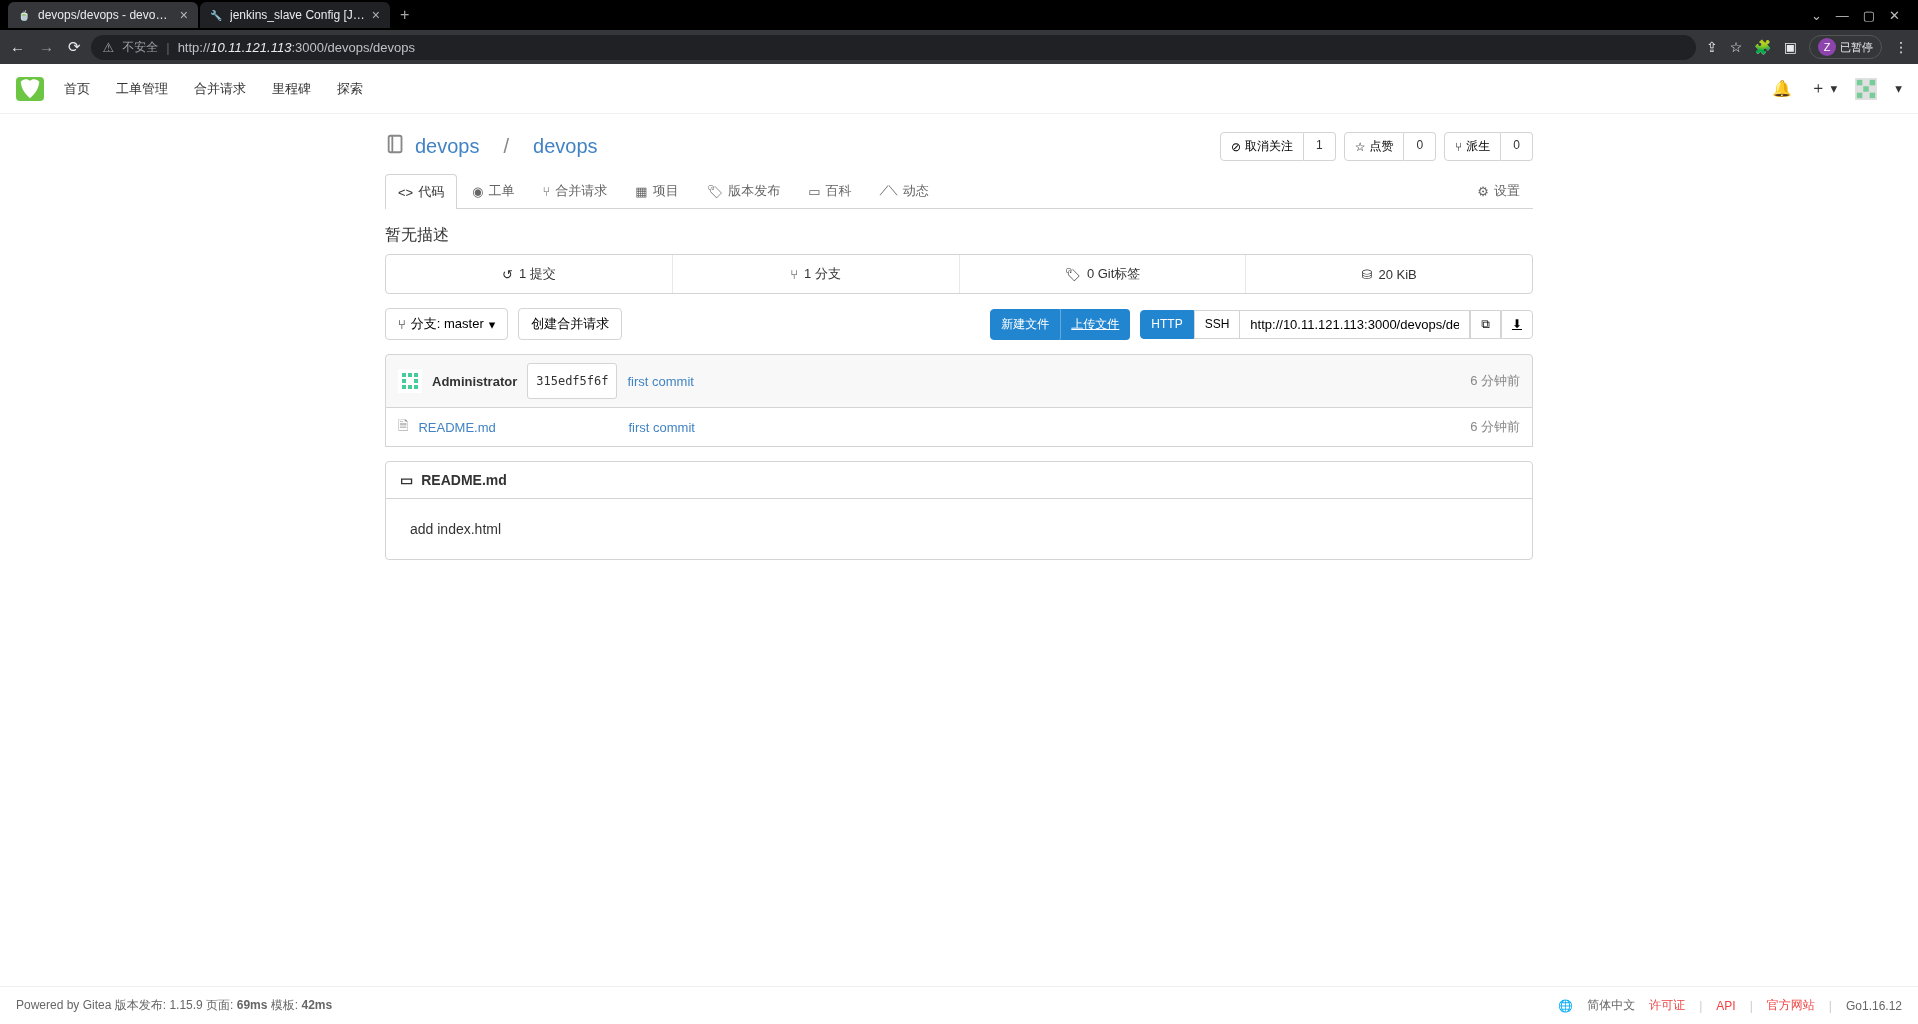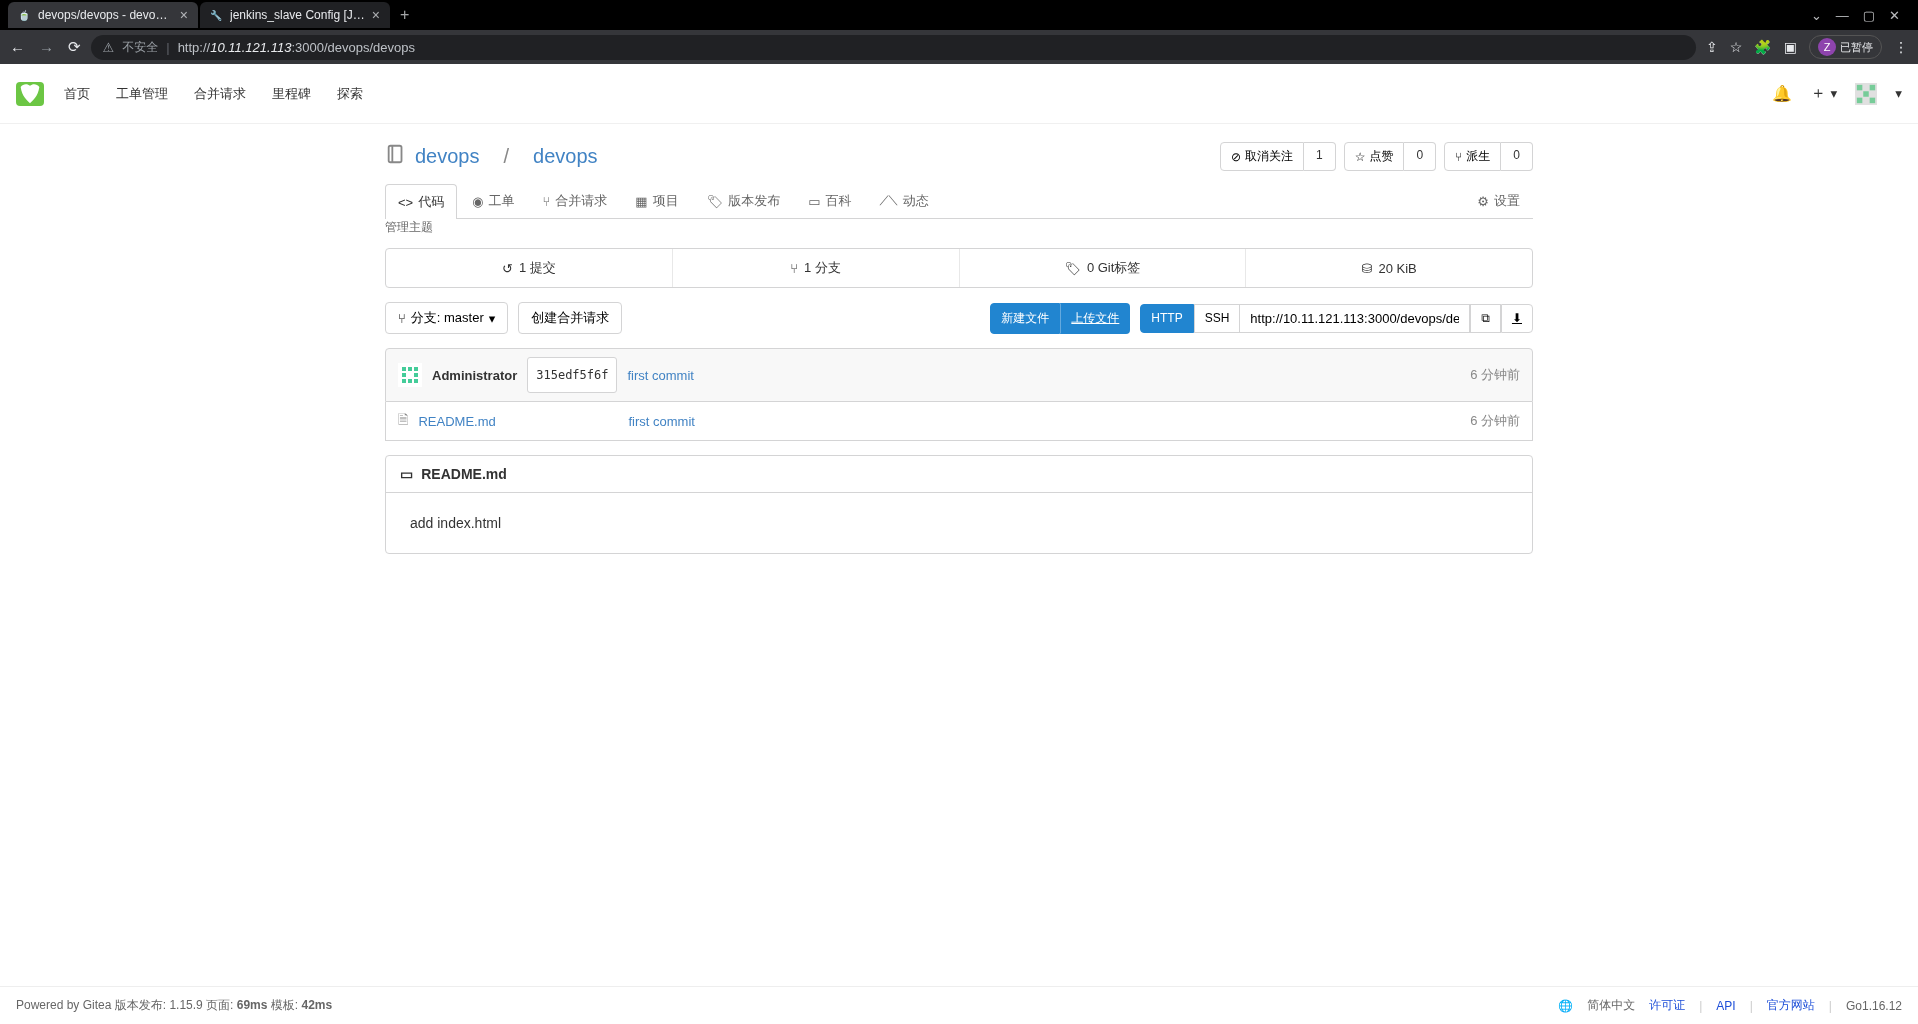--- a/index.html
+++ b/index.html
@@ -22,21 +22,21 @@
 .nav-btns .enabled { color: #e8eaed; }
 .url-container { flex: 1; display: flex; align-items: center; background: #202124; border-radius: 14px; padding: 4px 12px; gap: 8px; font-size: 13px; color: #9aa0a6; }
 .url-insecure { font-size: 12px; }
 .url-text { color: #bdc1c6; }
 .url-text .host { color: #e8eaed; font-style: italic; }
 .addr-right { display: flex; align-items: center; gap: 12px; font-size: 14px; }
 .profile-badge { background: #8e44ad; color: #fff; width: 18px; height: 18px; border-radius: 50%; display: inline-flex; align-items: center; justify-content: center; font-size: 11px; }
 .pause-badge { display: flex; align-items: center; gap: 4px; border: 1px solid #555; border-radius: 12px; padding: 2px 8px; font-size: 11px; }
 
 
-.gitea-header { display: flex; align-items: center; height: 60px; padding: 0 16px; border-bottom: 1px solid #f0f0f0; background: #fff; text-align: right; }
+.gitea-header { display: flex; align-items: center; height: 50px; padding: 0 16px; border-bottom: 1px solid #f0f0f0; background: #fff; text-align: right; }
 .gitea-logo { width: 28px; height: 24px; background: #6cc644; border-radius: 4px; margin-right: 20px; display: inline-flex; align-items: center; justify-content: center; color: #fff; }
 .gitea-nav { display: flex; gap: 26px; font-size: 13px; }
 .gitea-nav-item { color: #333; cursor: pointer; }
 .gitea-header-right { margin-left: auto; display: flex; align-items: center; gap: 18px; font-size: 16px; }
 .avatar-small { width: 22px; height: 22px; display: inline-block; background: #e0e0e0; transform: rotate(0deg); }
 .avatar-small svg { width: 100%; height: 100%; }
 
 
 .container { max-width: 1180px; margin: 0 auto; padding: 0 16px; }
 .repo-header { padding: 18px 0 0; }
@@ -93,21 +93,21 @@
 .file-time { margin-left: auto; color: #888; }
 
 
 .readme-box { border: 1px solid #d4d4d5; border-radius: 4px; margin-top: 14px; }
 .readme-header { display: flex; align-items: center; gap: 8px; padding: 10px 14px; border-bottom: 1px solid #d4d4d5; font-size: 14px; font-weight: 600; }
 .readme-body { padding: 22px 24px; font-size: 14px; }
 
 
 .footer { border-top: 1px solid #eee; padding: 10px 16px; font-size: 12px; color: #666; display: flex; align-items: center; position: fixed; bottom: 0; left: 0; right: 0; background: #fff; }
 .footer-right { margin-left: auto; display: flex; gap: 14px; align-items: center; }
-.footer-right a { color: #1d4ed8; text-decoration: none; }
+.footer-right a { color: #ef4444; text-decoration: none; }
 .footer-sep { color: #ccc; }
 a { cursor: pointer; }
 </style>
 </head>
 <body>
 
 <div class="browser-chrome">
   <div class="tab-bar">
     <div class="tab active">
       <span class="tab-favicon">🍵</span>
@@ -253,21 +253,21 @@
         <span>⟋⟍</span>
         <span>动态</span>
       </div>
       <div class="repo-tab repo-tab-right">
         <span>⚙</span>
         <span>设置</span>
       </div>
     </div>
   </div>
 
-  <div class="repo-topic-manage">管理主题</div>
+  <div class="repo-desc">暂无描述</div>
 
   <div class="stats-bar">
     <div class="stat">
       <span>↺</span>
       <span>1 提交</span>
     </div>
     <div class="stat">
       <span>⑂</span>
       <span>1 分支</span>
     </div>

